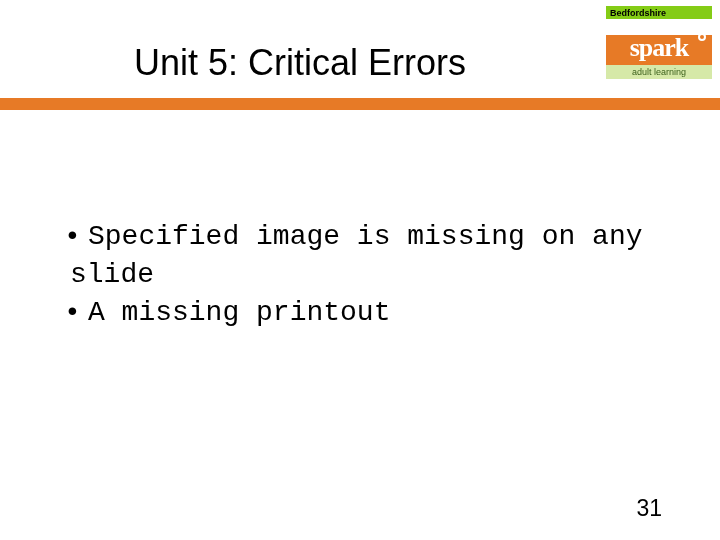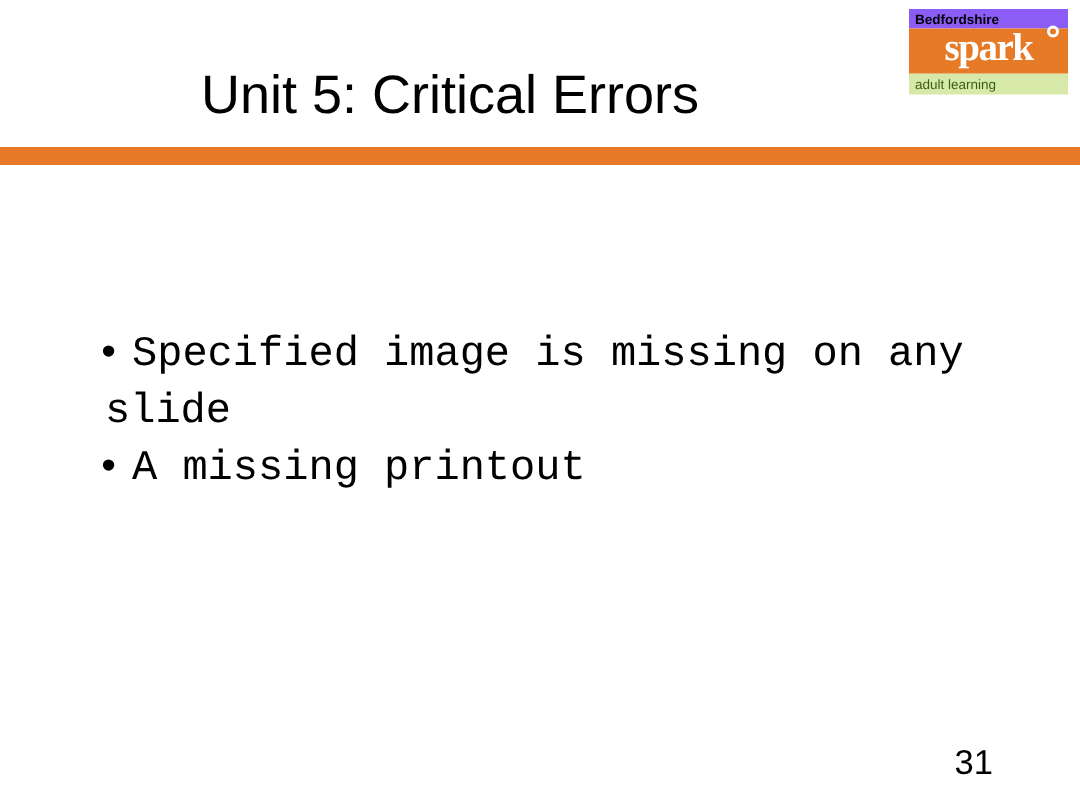--- a/index.html
+++ b/index.html
@@ -35,54 +35,55 @@
     height: 12px;
     background: #e77a26;
   }
   .logo {
     position: absolute;
     top: 6px;
     right: 8px;
     width: 106px;
   }
   .logo-top {
-    background: #8b5cf6;
+    background: #84cc16;
     color: #000;
     font-size: 9px;
     font-weight: bold;
     padding: 2px 4px 1px 4px;
     text-align: left;
   }
   .logo-mid {
     background: #e77a26;
     color: #ffffff;
     font-family: "Comic Sans MS", "Segoe Script", cursive;
     font-weight: bold;
     font-size: 26px;
     line-height: 1;
     text-align: center;
     padding: 0 4px 4px 4px;
     letter-spacing: -1px;
     position: relative;
+    margin-top: 16px;
   }
   .logo-mid .dot {
     position: absolute;
     top: -2px;
     right: 6px;
     width: 8px;
     height: 8px;
     border: 2px solid #fff;
     border-radius: 50%;
     box-sizing: border-box;
   }
   .logo-bot {
     background: #d6e9a8;
     color: #3a5f1a;
     font-size: 9px;
-    text-align: left;
+    text-align: center;
     padding: 2px 4px;
   }
   .bullets {
     position: absolute;
     top: 190px;
     left: 30px;
     font-size: 28px;
     line-height: 1.35;
     font-family: Liberation Mono, monospace;
   }

